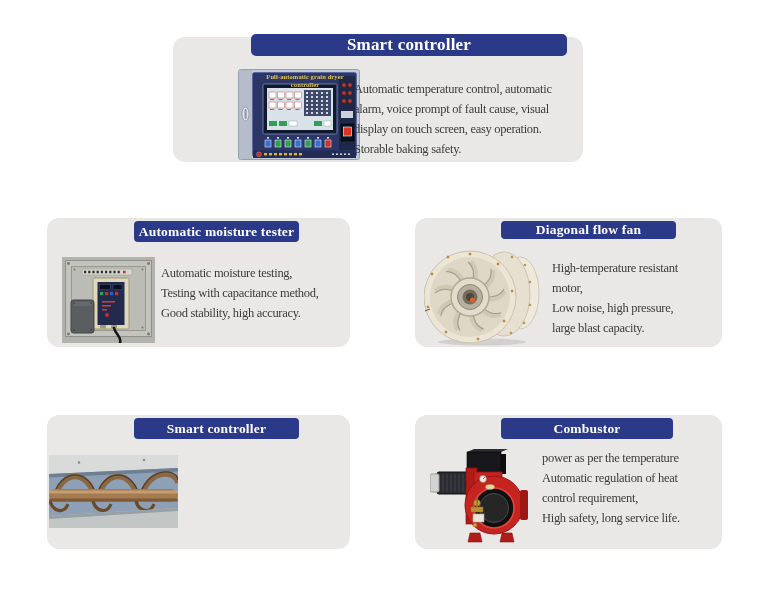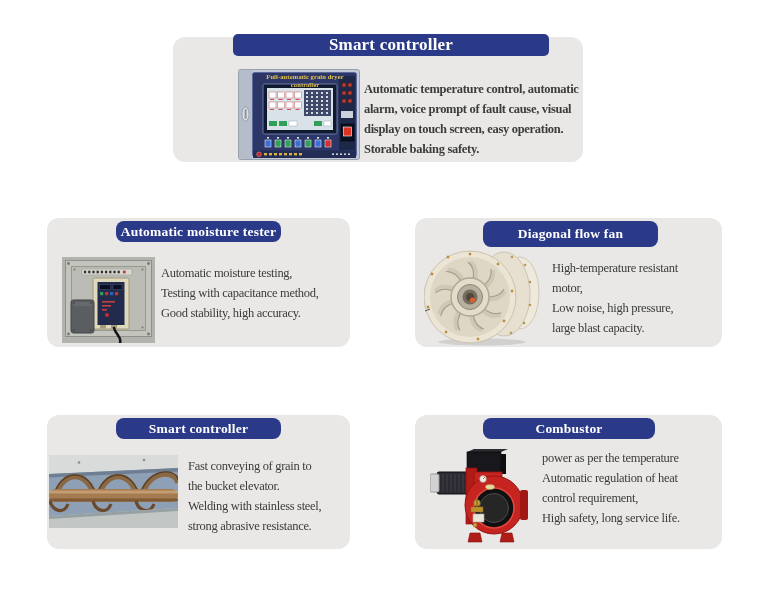--- a/index.html
+++ b/index.html
@@ -12,23 +12,24 @@
   *{margin:0;padding:0;box-sizing:border-box;}
   html,body{width:760px;height:597px;background:var(--page);overflow:hidden;}
   body{font-family:"Liberation Serif","DejaVu Serif",serif;position:relative;}
   .page{position:absolute;inset:0;width:760px;height:597px;background:var(--page);}
   .card{position:absolute;background:var(--card);border-radius:12px;}
   .banner{
     position:absolute;background:var(--accent);color:var(--banner-txt);
     font-weight:bold;text-align:center;border-radius:4px;
     display:flex;align-items:center;justify-content:center;
     letter-spacing:0.2px;
+    margin-left:18px;
   }
   .banner.lg{font-size:17px;border-radius:5px;}
-  .banner.sm{font-size:13.5px;border-radius:8px;}
+  .banner.sm{font-size:13.5px;}
   .desc{
     position:absolute;color:var(--txt);font-size:12.5px;letter-spacing:-0.3px;
   }
   .desc div{line-height:20px;white-space:nowrap;}
   .photo{position:absolute;}
   .photo svg{position:absolute;left:0;top:0;width:100%;height:100%;}
   .panel-caption{
     position:absolute;left:16px;right:4px;top:4px;text-align:center;
     font-size:6.5px;font-weight:bold;color:#e6c44f;letter-spacing:0.1px;
     font-family:"Liberation Serif",serif;line-height:8px;
@@ -163,21 +164,21 @@
         <rect x="94" y="84.4" width="2" height="1.6"></rect>
           <rect x="98" y="84.4" width="2" height="1.6"></rect>
           <rect x="102" y="84.4" width="2" height="1.6"></rect>
           <rect x="106" y="84.4" width="2" height="1.6"></rect>
           <rect x="110" y="84.4" width="2" height="1.6"></rect>
       </g>
     </svg>
     <div class="panel-caption">Full-automatic grain dryer controller</div>
   </div>
 
-  <div class="desc" style="left:364px;top:79px;font-weight:bold;">
+  <div class="desc" style="left:354px;top:79px;">
     <div>Automatic temperature control, automatic</div>
     <div>alarm, voice prompt of fault cause, visual</div>
     <div>display on touch screen, easy operation.</div>
     <div>Storable baking safety.</div>
   </div>
 
   <div class="card" style="left:47px;top:218px;width:303px;height:129px;"></div>
   <div class="banner sm" style="left:116px;top:221px;width:165px;height:21px;">
     <span>Automatic moisture tester</span>
   </div>
@@ -240,21 +241,21 @@
     </svg>
   </div>
 
   <div class="desc" style="left:161px;top:263px;">
     <div>Automatic moisture testing,</div>
     <div>Testing with capacitance method,</div>
     <div>Good stability, high accuracy.</div>
   </div>
 
   <div class="card" style="left:415px;top:218px;width:307px;height:129px;"></div>
-  <div class="banner sm" style="left:483px;top:221px;width:175px;height:26px;">
+  <div class="banner sm" style="left:483px;top:221px;width:175px;height:18px;">
     <span>Diagonal flow fan</span>
   </div>
 
   <div class="photo" style="left:424px;top:247px;width:116px;height:99px;">
     <svg viewBox="0 0 116 99">
       <ellipse cx="58" cy="95" rx="44" ry="3.5" fill="#000000" opacity="0.10"></ellipse>
       <ellipse cx="96" cy="46" rx="19" ry="36" fill="#efe9db" stroke="#cfc8b6"></ellipse>
       <ellipse cx="80" cy="47" rx="26" ry="42" fill="#e7e0d0" stroke="#ccc5b2"></ellipse>
       <g fill="#c49a3f" stroke="#8f6c22" stroke-width="0.3">
         <circle cx="88" cy="10" r="1.1"></circle>
@@ -347,26 +348,20 @@
         <path d="M44 46 C 47 57 58 59 62 49"></path>
         <path d="M87 46 C 90 57 101 59 105 49"></path>
         <path d="M1 46 C 4 57 15 59 19 49"></path>
       </g>
 
       <path d="M0 61 L129 53 L129 73 L0 73 Z" fill="#c2c7c6"></path>
       <path d="M0 61 L129 53 L129 56 L0 64 Z" fill="#97a0a2"></path>
     </svg>
   </div>
 
-  <div class="desc" style="left:188px;top:456px;">
-    <div>Fast conveying of grain to</div>
-    <div>the bucket elevator.</div>
-    <div>Welding with stainless steel,</div>
-    <div>strong abrasive resistance.</div>
-  </div>
 
   <div class="card" style="left:415px;top:415px;width:307px;height:134px;"></div>
   <div class="banner sm" style="left:483px;top:418px;width:172px;height:21px;font-family:Liberation Serif, serif;">
     <span>Combustor</span>
   </div>
 
   <div class="photo" style="left:430px;top:448px;width:100px;height:97px;">
     <svg viewBox="0 0 100 97">
 
       <path d="M37 4 L44 1 L78 1 L71 4 Z" fill="#2c2c33"></path>

